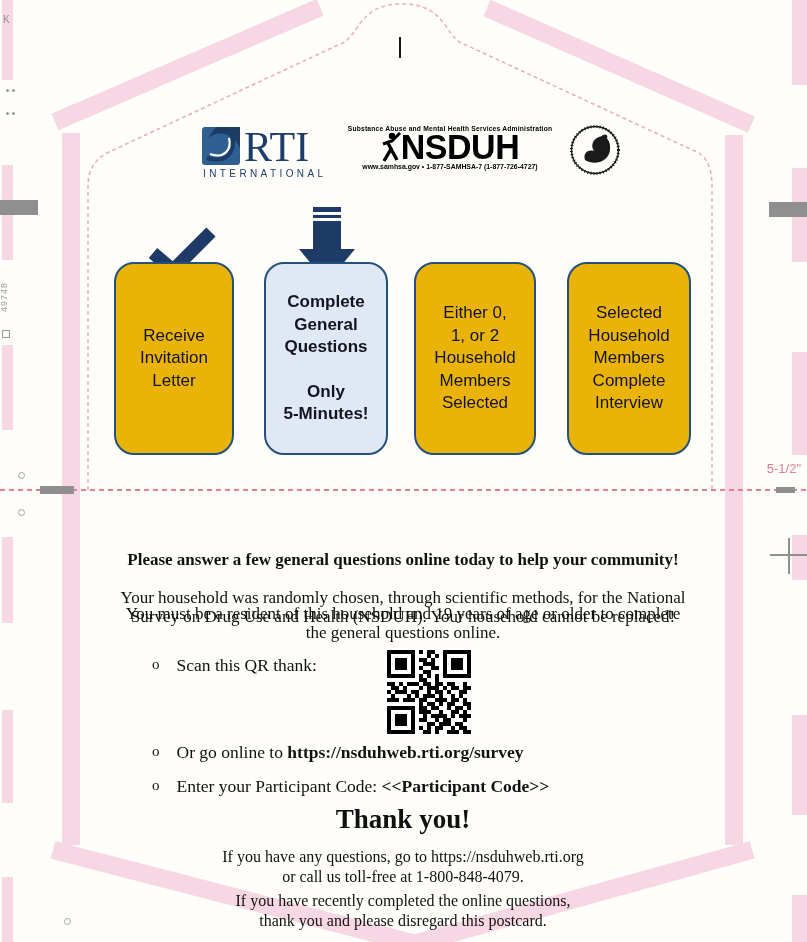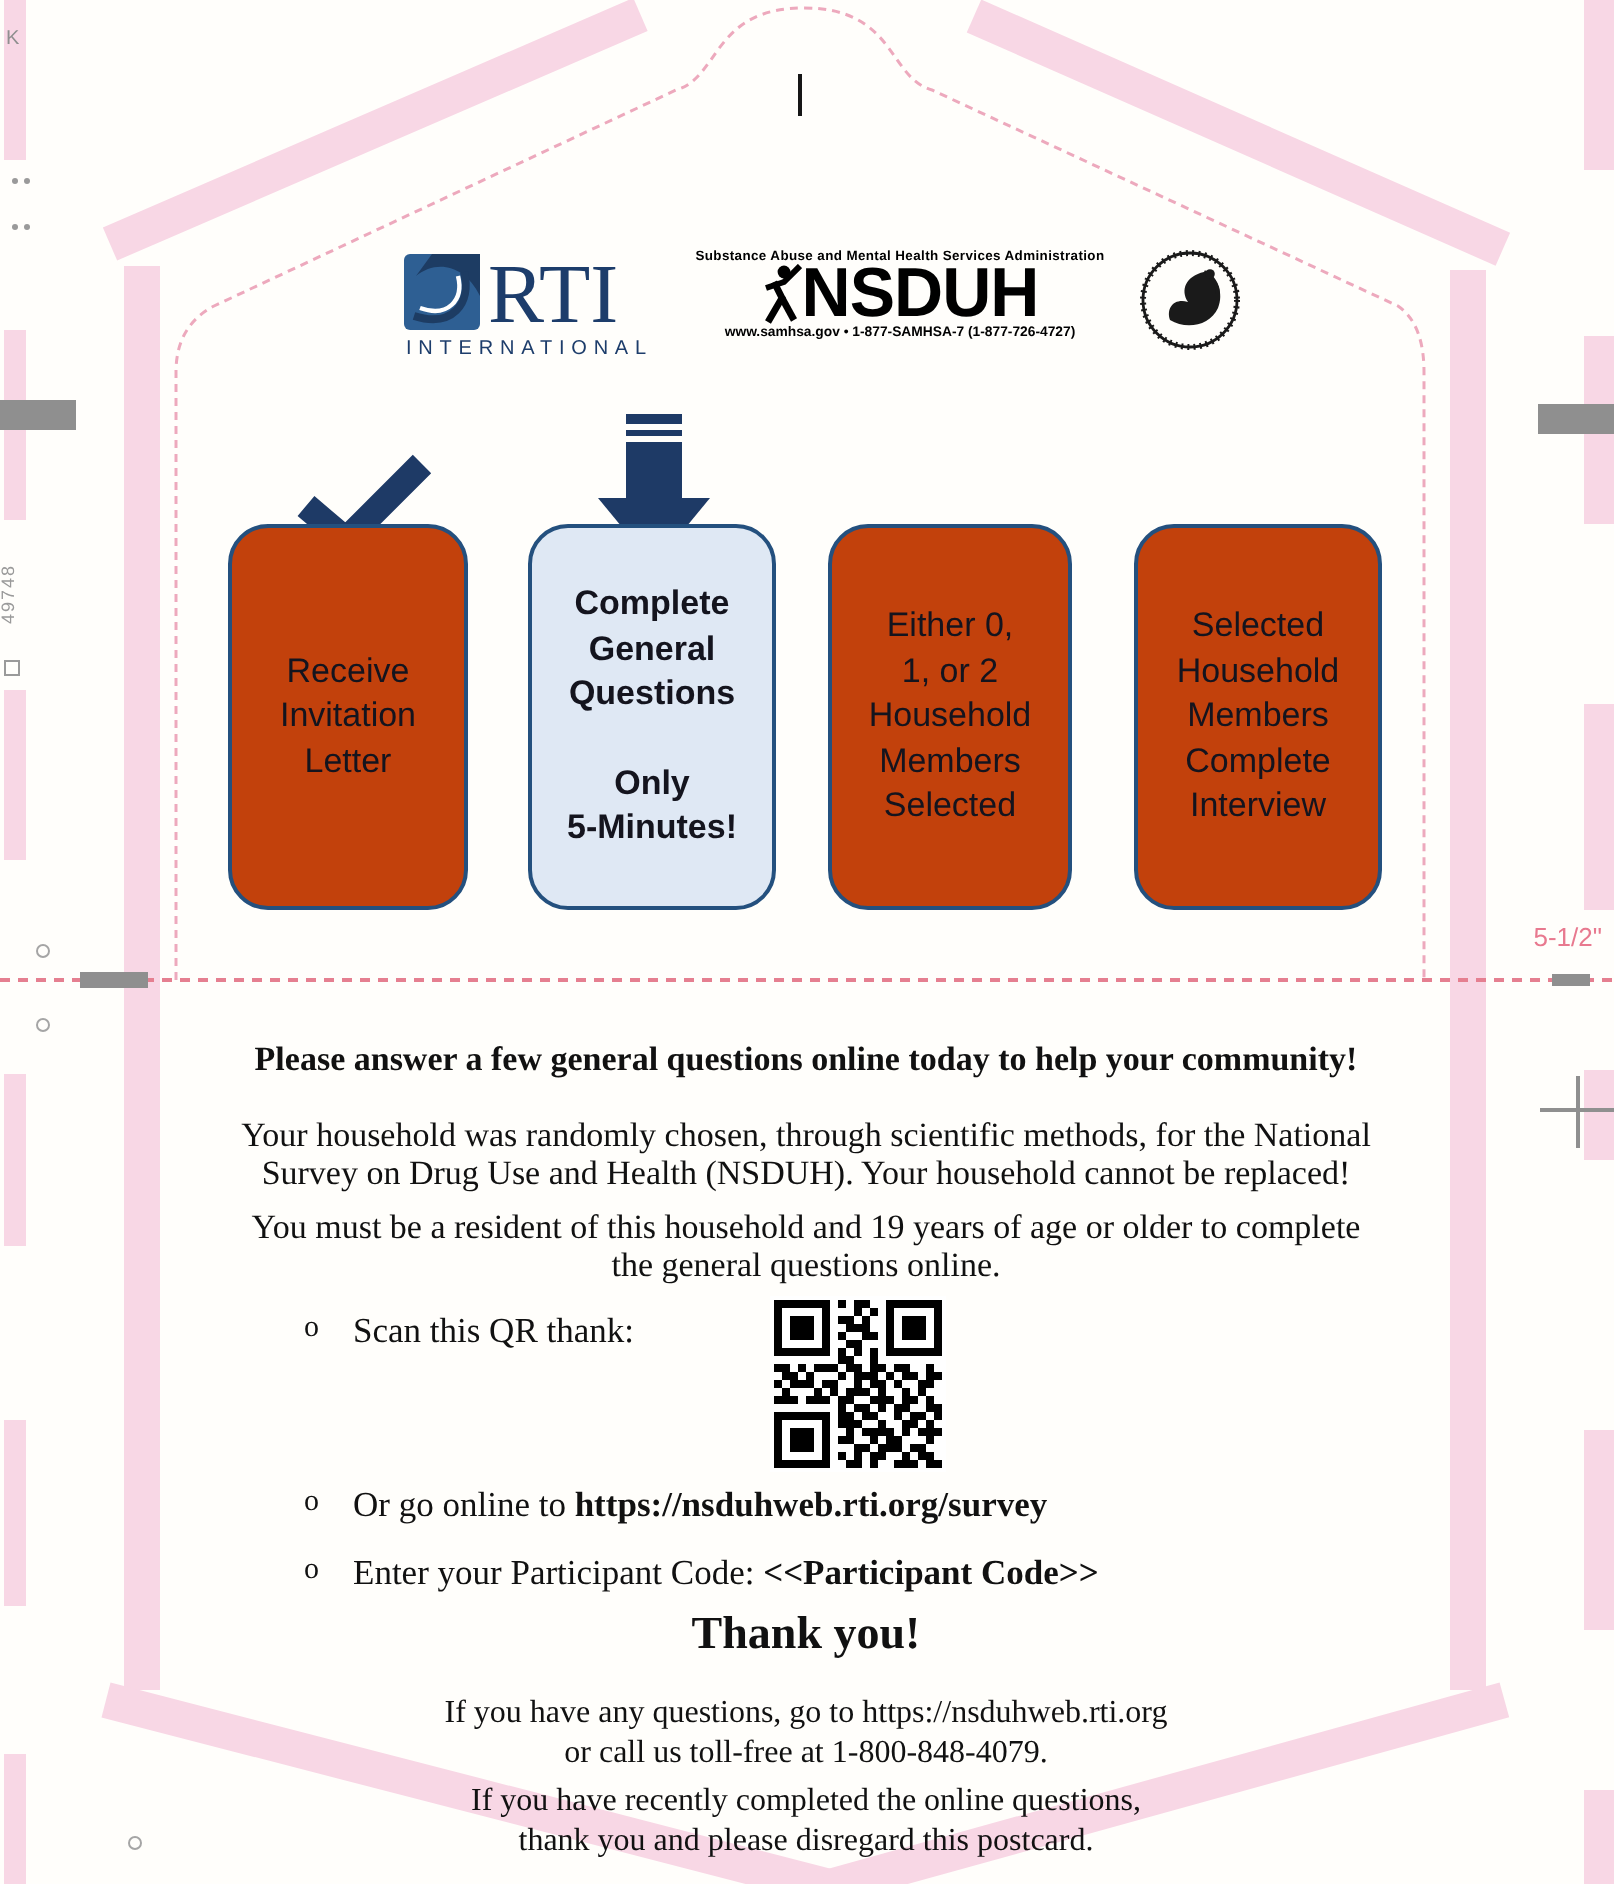--- a/index.html
+++ b/index.html
@@ -26,32 +26,32 @@
           font:9px "Liberation Sans",sans-serif;color:#9a9a9a;letter-spacing:1px;}
   .fold{position:absolute;left:0;top:489px;width:807px;height:2px;
         background:repeating-linear-gradient(90deg,#e57f90 0 5px,transparent 5px 9px);}
   .fold-label{position:absolute;left:755px;top:461px;width:46px;text-align:right;
         color:#e8798f;font:13px "Liberation Sans",sans-serif;}
   .tick{position:absolute;left:399px;top:37px;width:2px;height:21px;background:#161616;}
   .scallop{position:absolute;left:0;top:0;}
   
   .glyph{position:absolute;}
   .step-box{position:absolute;top:262px;height:193px;border:2px solid #24507e;border-radius:20px;
-        background:#c2410c;display:flex;align-items:center;justify-content:center;text-align:center;
+        background:#eab308;display:flex;align-items:center;justify-content:center;text-align:center;
         font:17px/1.32 "Liberation Sans",sans-serif;color:#14141e;white-space:pre-line;box-sizing:border-box;}
   .step-box.hl{background:#dfe8f4;font-weight:bold;}
   
   .para{position:absolute;left:53px;width:700px;text-align:center;font-size:17px;line-height:19px;
         white-space:pre-line;}
-  .b{font-weight:bold;}
+  .b{font-weight:bold;margin-top:30px;}
   .bullet-row{position:absolute;left:152px;display:flex;gap:17px;font-size:17.5px;}
   .bullet-row .marker{font-size:15px;transform:translateY(1px);}
   .qr{position:absolute;left:385px;top:648px;width:88px;height:88px;background:#fff;}
   .thanks{position:absolute;left:53px;top:804px;width:700px;text-align:center;
-        font-size:23px;font-weight:bold;}
+        font-size:27px;font-weight:bold;}
   .footer{position:absolute;left:53px;width:700px;text-align:center;font-size:16px;
         line-height:19.5px;white-space:pre-line;}
   
   .logo{position:absolute;}
   .samhsa-tag{font:bold 6.7px "Liberation Sans",sans-serif;color:#000;letter-spacing:.2px;}
   .samhsa-word{font:800 34px/30px "Liberation Sans",sans-serif;letter-spacing:-.5px;color:#000;
         display:inline-block;transform:scaleY(1.02);}
   .samhsa-contact{font:bold 6.9px "Liberation Sans",sans-serif;color:#000;margin-top:1px;}
 </style>
 </head>

